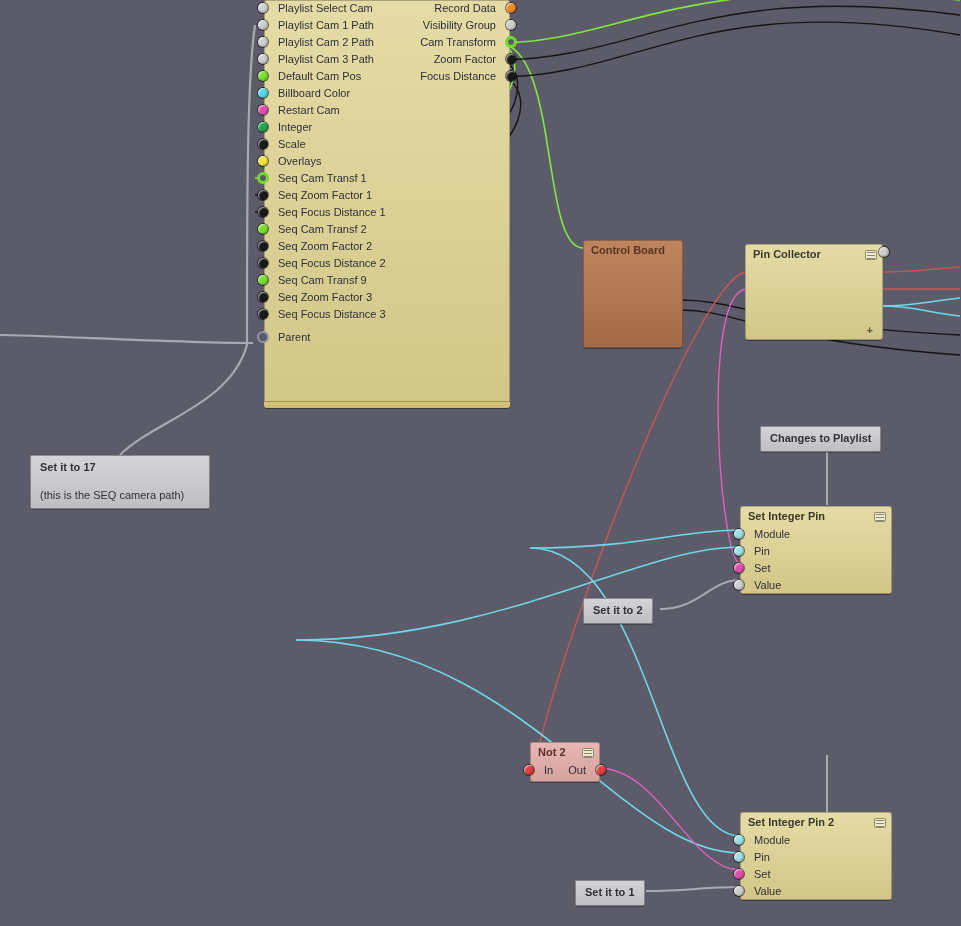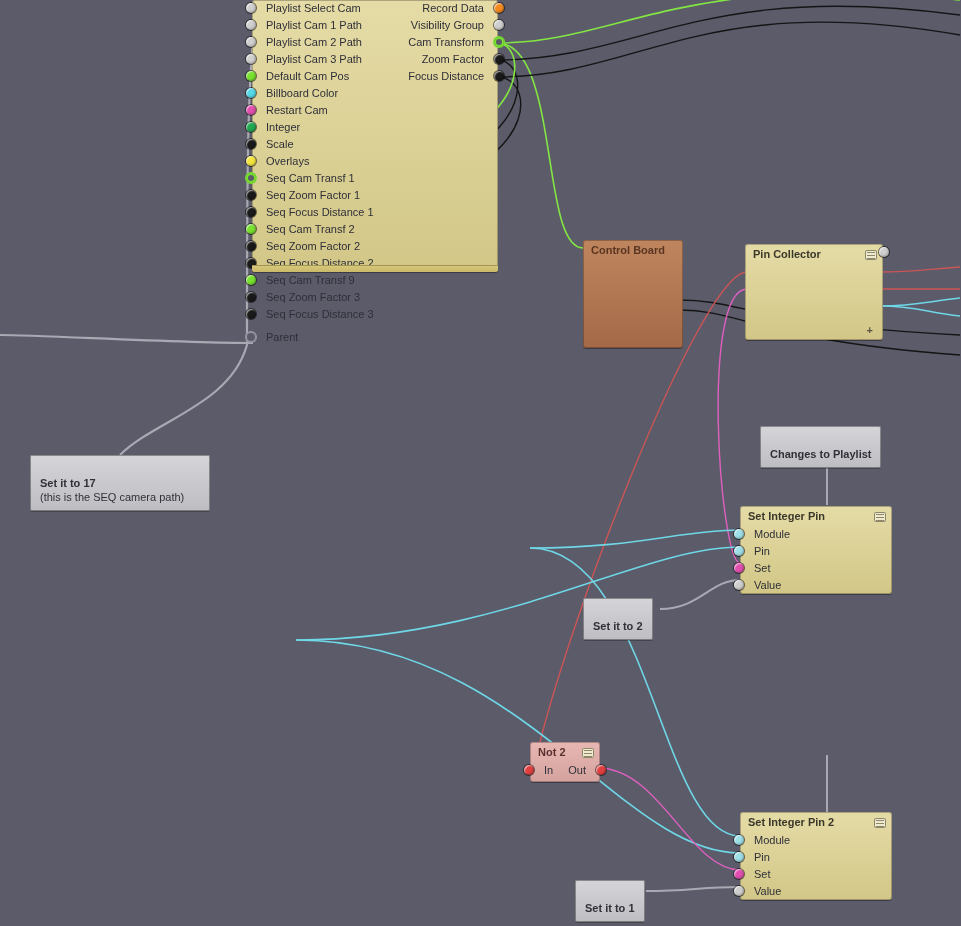--- a/index.html
+++ b/index.html
@@ -31,23 +31,23 @@
 .pin.cyan{background:#56d8e8}
 .pin.skyblue{background:#9fdfe8}
 .pin.magenta{background:#e24fb0}
 .pin.yellow{background:#f5e63e}
 .pin.orange{background:#f58a1f}
 .pin.red{background:#e24040}
 .pin.dimcircle{background:#5b5b6a;box-shadow:0 0 0 1px #9a9aa8,inset 0 0 0 1px #9a9aa8}
 .pin.ring-lime{background:#5b5b6a;box-shadow:0 0 0 1px #78e22e,inset 0 0 0 2px #78e22e}
 
 
-.comment{position:absolute;border-radius:2px;padding:22px 10px 8px;box-shadow:inset 0 0 0 1px rgba(0,0,0,.35),0 1px 0 rgba(0,0,0,.25)}
+.comment{position:absolute;border-radius:2px;padding:6px 10px 8px;box-shadow:inset 0 0 0 1px rgba(0,0,0,.35),0 1px 0 rgba(0,0,0,.25)}
 .comment .t{font-weight:bold}
-.comment .s{margin-top:2px}
+.comment .s{margin-top:16px}
 .c-gray{background:linear-gradient(#d4d4d9,#bdbdc2);color:#303038}
 .c-blue{background:linear-gradient(#a9d1d4,#8dbec1);color:#20393c}
 .c-blue .s{color:#234548}
 
 
 svg.links{position:absolute;left:0;top:0;width:961px;height:926px;pointer-events:none}
 svg path{fill:none}
 .w-black{stroke:#151515;stroke-width:1.4}
 .w-cyan{stroke:#6fd7e6;stroke-width:1.6}
 .w-lime{stroke:#83e642;stroke-width:1.6}
@@ -105,21 +105,21 @@
 <path class="w-cyan" d="M296,640 C520,640 620,853 740,853"></path>
 
 <path class="w-magenta" d="M598,768 C660,768 690,870 740,870"></path>
 
 <path class="w-gray-arrow" d="M660,609 C700,609 710,580 740,580"></path>
 <path class="w-gray-arrow" d="M646,891 C690,891 700,887 740,887"></path>
 <path class="w-gray-arrow" d="M827,449 C827,470 827,490 827,505"></path>
 <path class="w-gray-arrow" d="M827,755 C827,775 827,795 827,812"></path>
 </svg>
 
-<div class="node tan" style="left:252px;top:0;width:246px;height:272px">
+<div class="node tan" style="left:264px;top:0;width:246px;height:408px">
 
   <div style="position:absolute;left:0;top:0;width:155px">
     <div id="main-in">
           <div class="row left"><span class="pin gray"></span><span>Playlist Select Cam</span></div>
           <div class="row left"><span class="pin gray"></span><span>Playlist Cam 1 Path</span></div>
           <div class="row left"><span class="pin gray"></span><span>Playlist Cam 2 Path</span></div>
           <div class="row left"><span class="pin gray"></span><span>Playlist Cam 3 Path</span></div>
           <div class="row left"><span class="pin lime"></span><span>Default Cam Pos</span></div>
           <div class="row left"><span class="pin cyan"></span><span>Billboard Color</span></div>
           <div class="row left"><span class="pin magenta"></span><span>Restart Cam</span></div>

